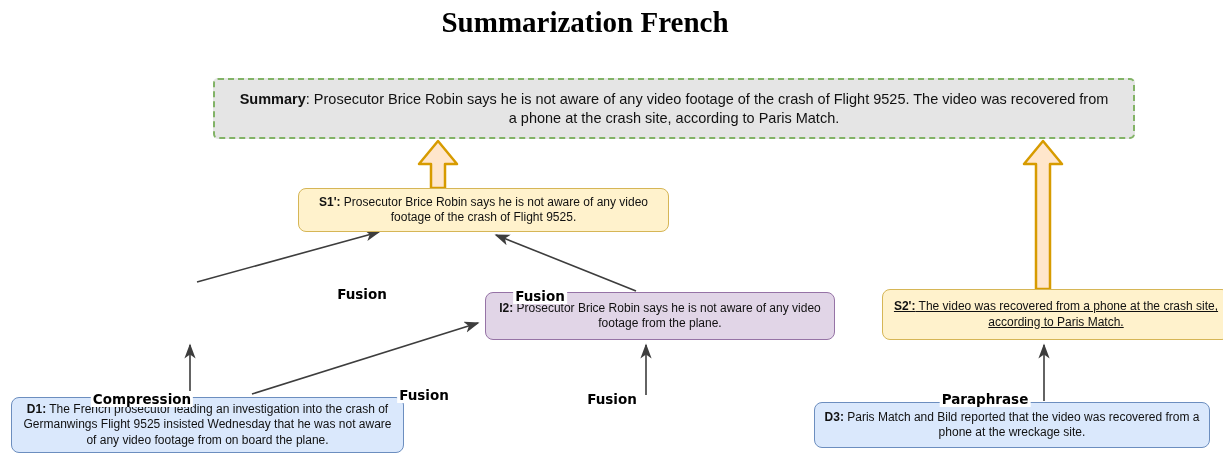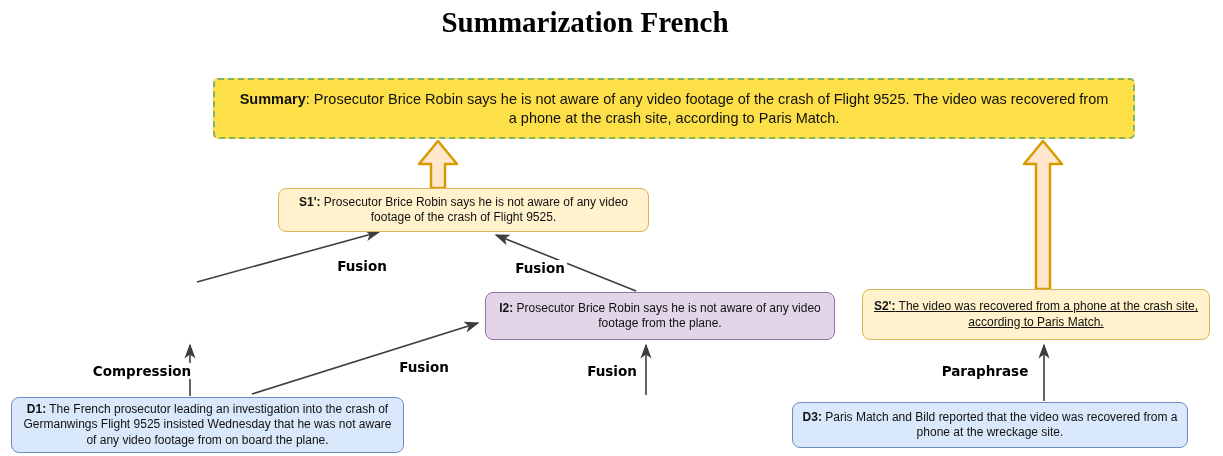--- a/index.html
+++ b/index.html
@@ -11,37 +11,37 @@
   .page-title{
     position:absolute;left:190px;top:6px;width:790px;text-align:center;
     font-family:"Liberation Serif",serif;font-weight:bold;font-size:29px;color:#000;
   }
   .node{
     position:absolute;box-sizing:border-box;display:flex;align-items:center;justify-content:center;
     text-align:center;font-size:12px;color:#111;line-height:1.28;padding:2px 8px;
   }
   .node b{font-weight:bold;}
   .summary-node{
-    background:#fde047;border:2px dashed #82b366;border-radius:5px;font-size:14.5px;
+    background:#e5e5e5;border:2px dashed #82b366;border-radius:5px;font-size:14.5px;
     left:213px;top:78px;width:922px;height:61px;padding:2px 20px;
   }
-  .sent-node{background:#fff2cc;border:1.5px solid #d6b656;border-radius:8px;}
+  .sent-node{background:#fff2cc;border:1.5px solid #d6b656;border-radius:8px;margin-left:20px;}
   .inter-node{background:#e1d5e7;border:1.5px solid #9673a6;border-radius:8px;}
   .doc-node{background:#dae8fc;border:1.5px solid #6c8ebf;border-radius:8px;}
   .s1-node{left:278px;top:188px;width:371px;height:44px;}
   .s2-node{left:862px;top:289px;width:348px;height:51px;text-decoration:underline;}
   .i1-node{left:52px;top:283px;width:348px;height:56px;}
   .i2-node{left:485px;top:292px;width:350px;height:48px;}
   .d1-node{left:11px;top:397px;width:393px;height:56px;}
   .d2-node{left:482px;top:396px;width:303px;height:57px;}
-  .d3-node{left:792px;top:402px;width:396px;height:46px;}
+  .d3-node{left:814px;top:402px;width:396px;height:46px;}
   .edge-label{
     position:absolute;transform:translate(-50%,-50%);white-space:nowrap;
     font-family:"DejaVu Sans",sans-serif;font-weight:bold;font-size:13.5px;color:#000;
-    background:#fff;padding:0 2px;
+    background:#fff;padding:0 2px;margin-top:28px;
   }
 </style>
 </head>
 <body>
 
 <div id="canvas">
 
   <div class="page-title">Summarization French</div>
 
   <svg id="arrow-layer" viewBox="0 0 1223 456">

